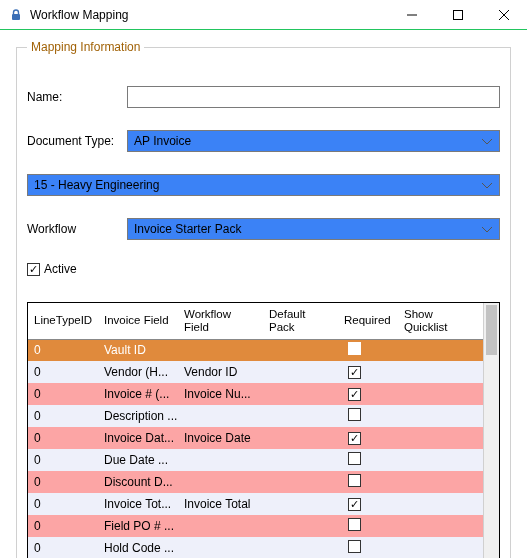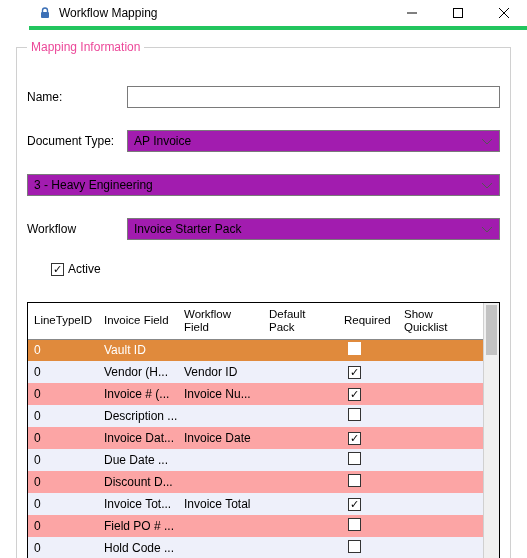--- a/index.html
+++ b/index.html
@@ -10,44 +10,43 @@
     color: #000;
     background: #fff;
     width: 527px;
     height: 558px;
     overflow: hidden;
   }
   .titlebar {
     height: 30px;
     display: flex;
     align-items: center;
-    border-bottom: 4px solid #22c55e;
+    border-bottom: 1px solid #22c55e;
     padding-left: 8px;
-    margin-left: 29px;
   }
   .titlebar .icon {
     width: 16px; height: 16px;
     margin-right: 6px;
     display: inline-flex; align-items:center; justify-content:center;
   }
   .titlebar .title { flex: 0 0 auto; }
   .titlebar .spacer { flex: 1; }
   .winbtn {
     width: 46px; height: 30px;
     display: inline-flex; align-items:center; justify-content:center;
     color:#000;
   }
   .content { padding: 10px 14px 0 14px; }
   fieldset.groupbox {
     border: 1px solid #d0d0d0;
     padding: 10px 10px 14px 10px;
   }
   fieldset.groupbox legend {
     padding: 0 4px;
-    color: #ec4899;
+    color: #a16207;
   }
   .form-row {
     display: flex;
     align-items: center;
     margin: 22px 0;
   }
   .form-row .label {
     width: 100px;
     flex: 0 0 100px;
   }
@@ -59,21 +58,21 @@
     height: 22px;
     border: 1px solid #7a7a7a;
     padding: 2px 4px;
     font: inherit;
     background:#fff;
   }
   .combo {
     width: 100%;
     height: 22px;
     border: 1px solid #7a7a7a;
-    background: #a21caf;
+    background: #3b82f6;
     display: flex;
     align-items: center;
     padding: 0 4px 0 6px;
     position: relative;
   }
   .combo .combo-text { flex: 1; white-space:nowrap; overflow:hidden; text-overflow:ellipsis; }
   .combo .chev {
     width: 16px; text-align:center;
     color:#555;
   }
@@ -88,21 +87,21 @@
     display:inline-flex; align-items:center; justify-content:center;
     margin-right:4px;
     font-size:10px;
     line-height:1;
   }
   .checkbox-row .cb.checked::after {
     content:"✓";
     font-size:11px;
     line-height:1;
   }
-  .checkboxes-line { display:flex; align-items:flex-start; gap:0;margin-left:24px; }
+  .checkboxes-line { display:flex; align-items:flex-start; gap:0; }
   .checkboxes-line .left { width:105px; display:flex; align-items:center; }
 
   .grid-wrap {
     margin-top: 26px;
     border: 1px solid #000;
     height: 328px;
     position: relative;
     background:#fca5a5;
   }
   .grid-scroll {
@@ -237,21 +236,21 @@
                 <path d="M0 0 L5 5 L10 0" fill="none" stroke="#555" stroke-width="1"></path>
               </svg>
           </span>
         </div>
       </div>
     </div>
 
     <div class="form-row">
       <div class="field">
         <div class="combo">
-          <span class="combo-text">3 - Heavy Engineering</span>
+          <span class="combo-text">15 - Heavy Engineering</span>
           <span class="chev">
             <svg width="10" height="6" viewBox="0 0 10 6">
                 <path d="M0 0 L5 5 L10 0" fill="none" stroke="#555" stroke-width="1"></path>
               </svg>
           </span>
         </div>
       </div>
     </div>
 
     <div class="form-row">

